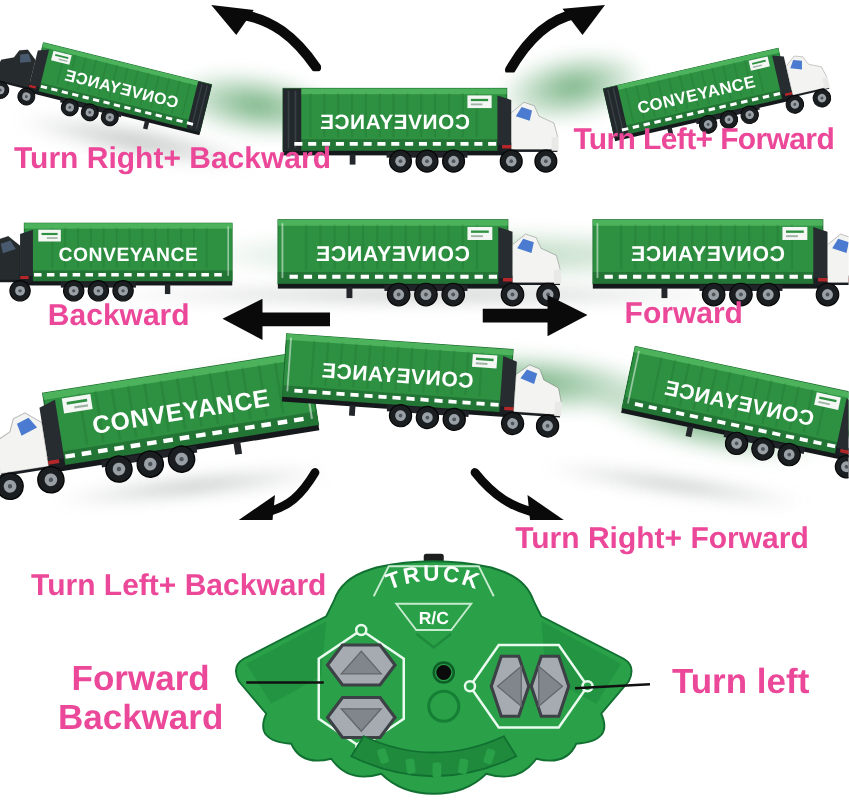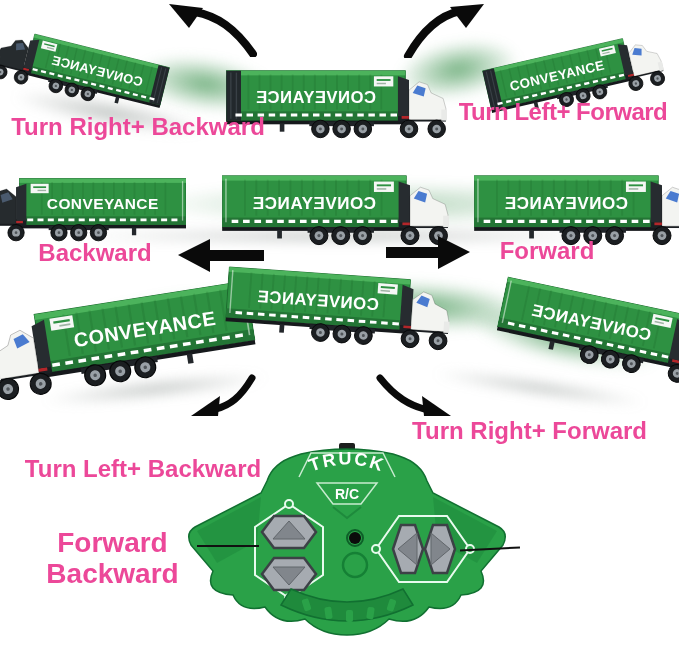--- a/index.html
+++ b/index.html
@@ -589,15 +589,16 @@
   </svg>
 
   <div class="pline" style="left:197px;top:545px;width:62px;"></div>
   <div class="pline" style="left:460px;top:548px;width:60px;transform:rotate(-3deg);"></div>
 
   <div class="lbl big" style="left:20px;top:527px;width:185px;">
     <div>Forward</div>
     <div>Backward</div>
   </div>
   <div class="lbl big" style="left:505px;top:529px;width:175px;">
+    <div>Turn left</div>
   </div>
 
 </div>
 
 </body></html>

